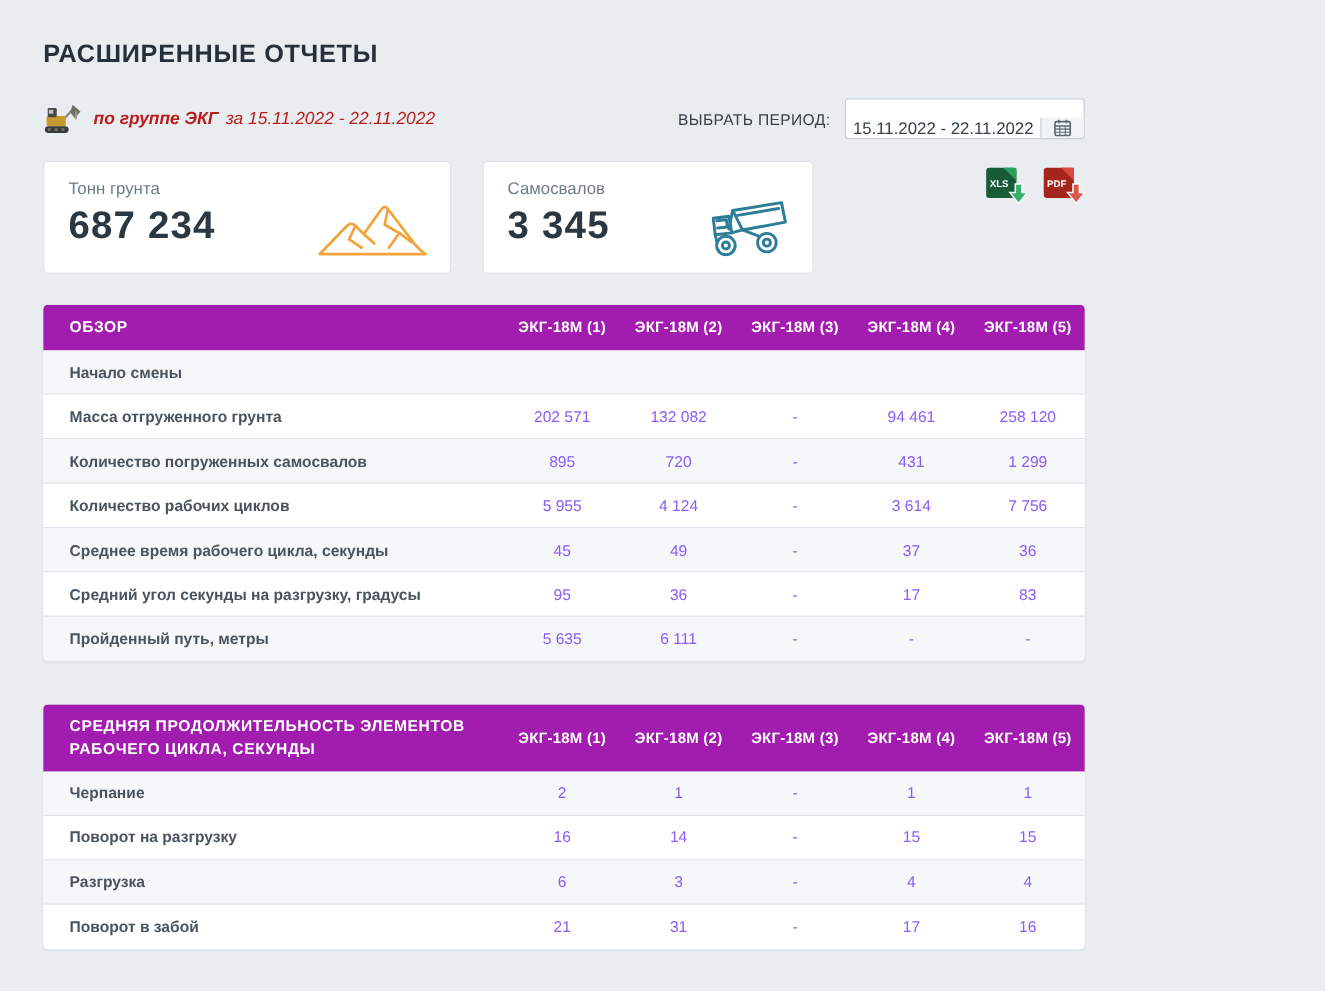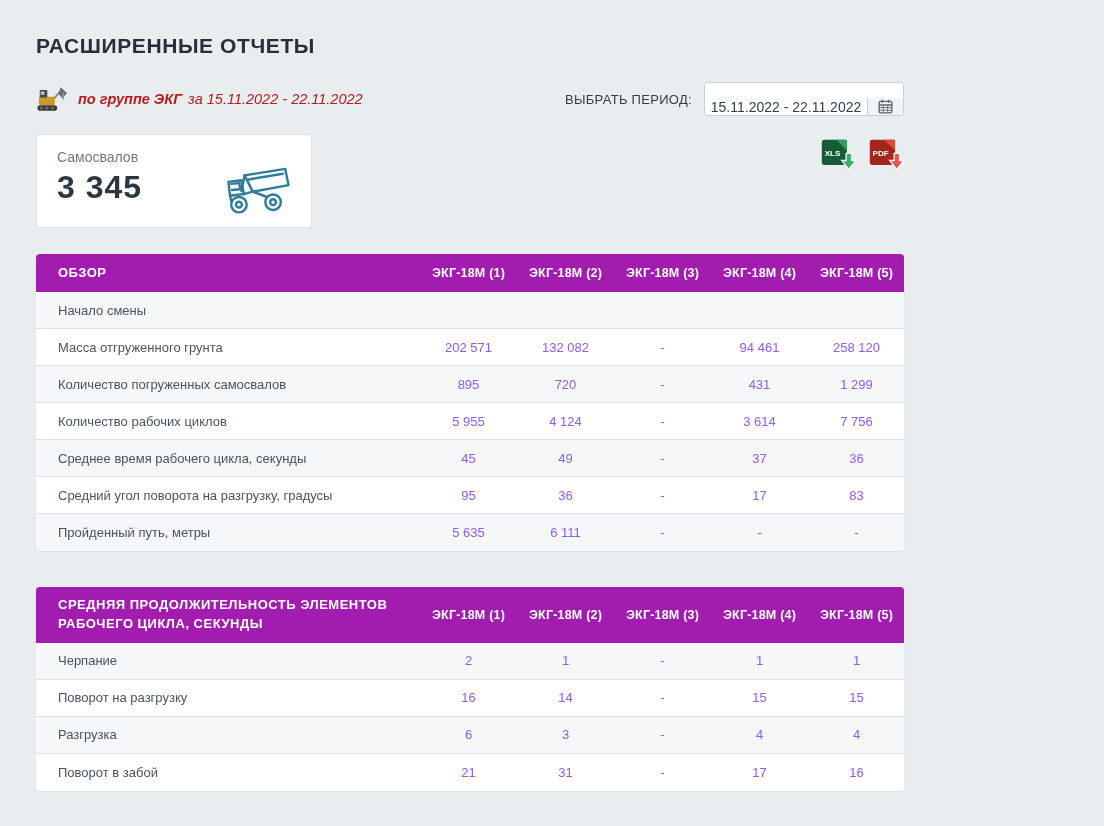--- a/index.html
+++ b/index.html
@@ -49,21 +49,21 @@
     border-radius:4px; overflow:hidden; margin-bottom:36px;
     box-shadow:0 1px 2px rgba(40,50,60,.05);
   }
   .t-grid { display:grid; grid-template-columns:384px repeat(5,97px) 1fr; align-items:center; }
   .t-head { background:#a21caf; color:#fff; min-height:38px; }
   .t-title { font-size:13px; font-weight:700; letter-spacing:.5px; padding:9px 14px 9px 22px; line-height:1.45; text-transform:uppercase; }
   .t-col { font-size:12.5px; font-weight:700; text-align:center; letter-spacing:.2px; white-space:nowrap; }
   .t-row { background:#fff; min-height:37px; border-bottom:1px solid #dce2e7; font-size:13px; }
   .t-row:last-child { border-bottom:none; }
   .t-row.alt { background:#f5f7f8; }
-  .t-label { color:#49545f; padding:10px 14px 10px 22px; }
+  .t-label { color:#49545f; padding:10px 14px 10px 22px;font-weight:bold; }
   .t-cell { text-align:center; color:#8b5cf6; }
 </style>
 </head>
 <body>
 
 <div class="page">
 
   <h1 class="page-title">РАСШИРЕННЫЕ ОТЧЕТЫ</h1>
 
   <div class="toolbar-row">
@@ -101,20 +101,33 @@
               <line x1="2.5" y1="11.3" x2="17.5" y2="11.3" stroke="#5a6670" stroke-width="1"></line>
               <line x1="2.5" y1="14.4" x2="17.5" y2="14.4" stroke="#5a6670" stroke-width="1"></line>
             </svg>
           </span>
         </button>
       </span>
     </div>
   </div>
 
   <div class="cards-row">
+    <div class="stat-card tons">
+      <div class="stat-label">Тонн грунта</div>
+      <div class="stat-value">687 234</div>
+      <span class="stat-icon">
+        <svg width="96" height="56" viewBox="0 0 110 64" fill="none" stroke="#f2a33c" stroke-width="2.6" stroke-linejoin="round" stroke-linecap="round">
+          <path d="M4 58 L30 31 Q34 27 38 31 L46 39 L63 15 Q66 11 69 15 L95 49 Q99 54 105 58 Z"></path>
+          <path d="M38 31 L32 44 L44 52"></path>
+          <path d="M46 39 L56 48"></path>
+          <path d="M69 15 L66 30 L80 38 L70 52"></path>
+          <path d="M80 38 L92 47"></path>
+        </svg>
+      </span>
+    </div>
     <div class="stat-card trucks">
       <div class="stat-label">Самосвалов</div>
       <div class="stat-value">3 345</div>
       <span class="stat-icon">
         <svg width="78" height="54" viewBox="0 0 96 64" fill="none" stroke="#2d7d99" stroke-width="3" stroke-linejoin="round" stroke-linecap="round">
           <path d="M34 14 L84 6 L88 26 L44 34 Z"></path>
           <path d="M39 19 L81 12"></path>
           <path d="M34 14 L30 33"></path>
           <path d="M14 22 L30 20 L33 37 L16 39 Z"></path>
           <path d="M17.5 24.5 L27.5 23.5 L28.5 31 L18.5 32"></path>
@@ -196,21 +209,21 @@
       <div class="t-grid t-row alt">
         <div class="t-label">Среднее время рабочего цикла, секунды</div>
         <div class="t-cell">45</div>
         <div class="t-cell">49</div>
         <div class="t-cell">-</div>
         <div class="t-cell">37</div>
         <div class="t-cell">36</div>
         <div class="t-fill"></div>
       </div>
       <div class="t-grid t-row">
-        <div class="t-label">Средний угол поворота на разгрузку, градусы</div>
+        <div class="t-label">Средний угол секунды на разгрузку, градусы</div>
         <div class="t-cell">95</div>
         <div class="t-cell">36</div>
         <div class="t-cell">-</div>
         <div class="t-cell">17</div>
         <div class="t-cell">83</div>
         <div class="t-fill"></div>
       </div>
       <div class="t-grid t-row alt">
         <div class="t-label">Пройденный путь, метры</div>
         <div class="t-cell">5 635</div>

